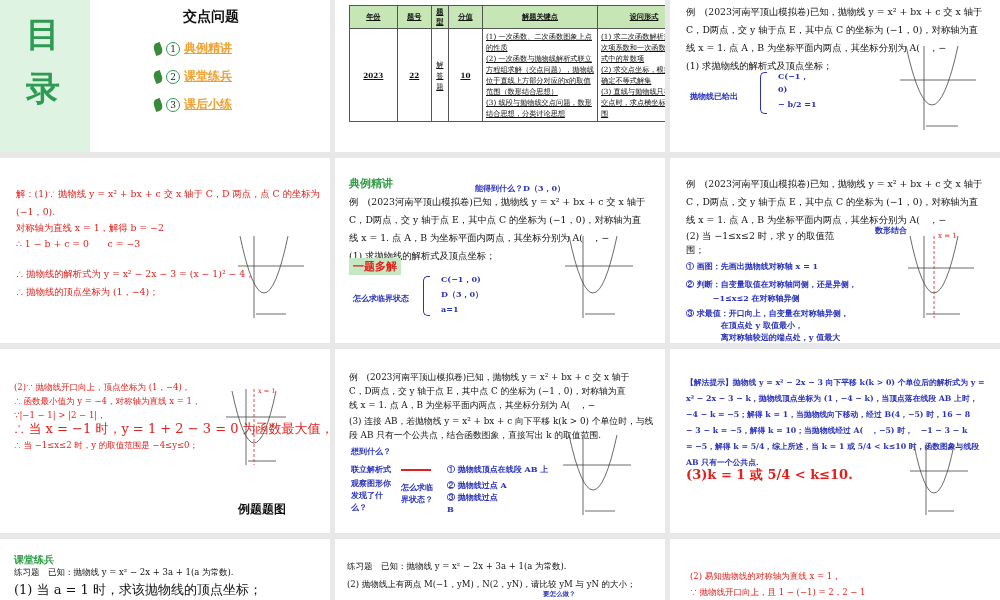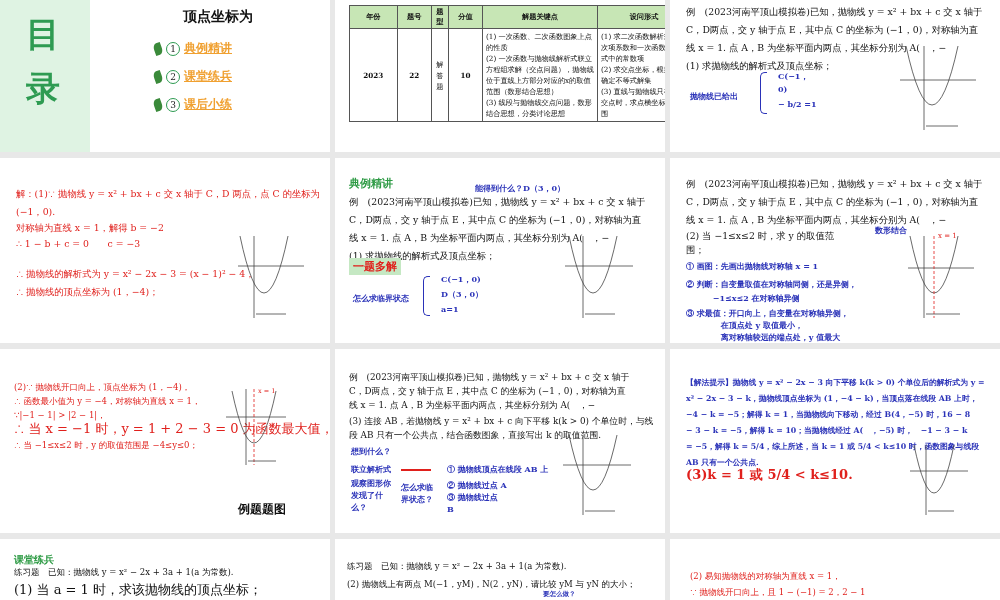--- a/index.html
+++ b/index.html
@@ -14,40 +14,40 @@
   .green{color:#2e9b45;font-weight:bold;}
   
   .toc-side{position:absolute;left:0;top:0;width:90px;height:152px;background:#dff3e3;}
   .toc-side span{position:absolute;left:26px;font-size:34px;color:#2e9b52;font-family:"DejaVu Sans",sans-serif;font-weight:bold;}
   .toc-title{position:absolute;left:183px;top:8px;font-size:14px;font-weight:bold;font-family:"DejaVu Sans",sans-serif;}
   .toc-item{position:absolute;left:154px;display:flex;align-items:center;gap:4px;}
   .toc-num{width:12px;height:12px;border:1px solid #2e9b52;border-radius:50%;font-size:9px;text-align:center;line-height:12px;color:#222;}
   .leaf{width:8px;height:12px;background:#3a8a3a;border-radius:50% 0 50% 0;transform:rotate(-20deg);}
   .toc-link{color:#f0a030;text-decoration:underline;font-size:12px;font-weight:bold;font-family:"DejaVu Sans",sans-serif;}
   
-  table{position:absolute;left:14px;top:5px;border-collapse:collapse;font-size:7.2px;width:342px;}
+  table{position:absolute;left:14px;top:5px;border-collapse:collapse;font-size:7.2px;width:342px;text-decoration:underline;}
   th{background:#c7e6b5;border:1px solid #555;padding:1px 2px;font-weight:bold;}
   td{border:1px solid #555;padding:2px 3px;vertical-align:middle;text-align:center;line-height:11px;}
   td.l{text-align:left;}
   .graph{position:absolute;}
   .cap{position:absolute;font-size:12px;font-weight:bold;margin-top:32px;}
   .tag-box{position:absolute;background:#c5e8c3;color:#e0201c;font-weight:bold;font-size:11px;padding:1px 4px;font-family:"DejaVu Sans",sans-serif;}
   .brace{position:absolute;border:1.5px solid #2a32b8;border-right:none;border-radius:5px 0 0 5px;width:6px;}
 </style>
 </head>
 <body>
 
 <div class="grid">
 
   <div class="slide c0 r0">
     <div class="toc-side">
       <span style="top:12px">目</span>
       <span style="top:66px">录</span>
     </div>
-    <div class="toc-title">顶点坐标为</div>
+    <div class="toc-title">交点问题</div>
     <div class="toc-item" style="top:40px">
       <div class="leaf"></div>
       <div class="toc-num">1</div>
       <a class="toc-link">典例精讲</a>
     </div>
     <div class="toc-item" style="top:68px">
       <div class="leaf"></div>
       <div class="toc-num">2</div>
       <a class="toc-link">课堂练兵</a>
     </div>

